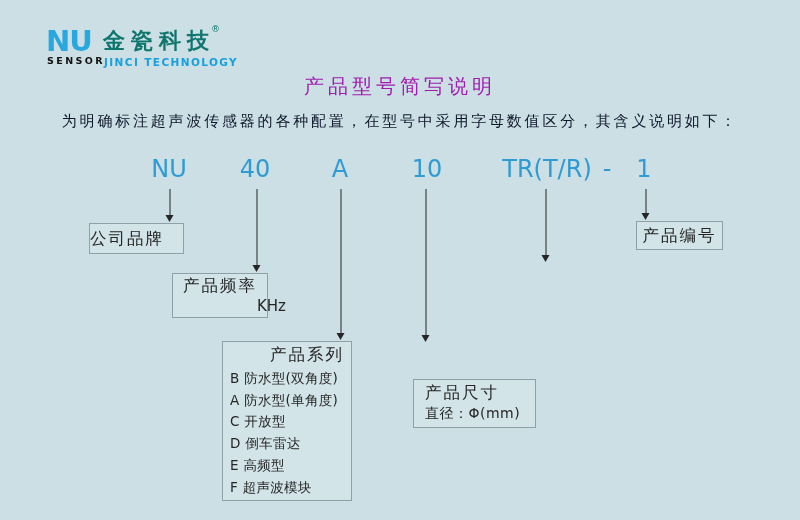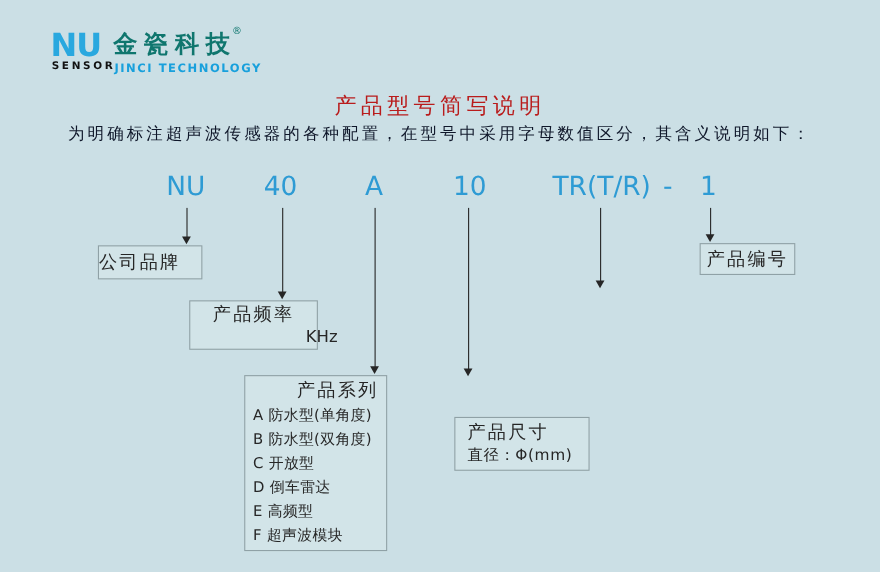--- a/index.html
+++ b/index.html
@@ -32,23 +32,23 @@
     font-size:9px;vertical-align:top;position:relative;top:-4px;left:-4px;
     font-weight:400;
   }
   .logo-en{
     position:absolute;left:58px;top:29px;
     font-size:10.5px;font-weight:700;letter-spacing:1.4px;
     color:#18a0dc;white-space:nowrap;
   }
   
   .title{
-    position:absolute;left:0;top:83px;width:800px;
+    position:absolute;left:0;top:73px;width:800px;
     text-align:center;font-size:20px;font-weight:400;
-    letter-spacing:4px;color:#b91c1c;
+    letter-spacing:4px;color:#a21caf;
   }
   .subtitle{
     position:absolute;left:0;top:112px;width:800px;
     text-align:center;font-size:15px;letter-spacing:2.8px;
     color:#0f172a;
   }
   
   .code-part{
     position:absolute;top:156px;
     transform:translateX(-50%);
@@ -70,21 +70,21 @@
   }
   
   .label-box{
     position:absolute;box-sizing:border-box;
     border:1px solid #8fa1a6;background:#d2e4e8;
     color:#262626;
   }
   .box-title{font-size:16.5px;letter-spacing:2px;line-height:1.2;}
   .box-brand{left:89px;top:223px;width:95px;height:31px;}
   .box-brand .box-title{line-height:29px;}
-  .box-freq{left:172px;top:273px;width:117px;height:45px;text-align:center;padding-top:2px;}
+  .box-freq{left:172px;top:273px;width:96px;height:45px;text-align:center;padding-top:2px;}
   .box-freq .box-unit{font-size:15px;margin-top:1px;transform:translateX(19px);text-align:right;}
   .box-series{left:222px;top:341px;width:130px;height:160px;padding:3px 0 12px 0;}
   .box-series .box-title{text-align:right;padding-right:7px;}
   .box-series ul{list-style:none;margin:3px 0 0 0;padding:0 0 0 7px;}
   .box-series li{font-size:13.5px;line-height:21.8px;white-space:nowrap;letter-spacing:0.3px;}
   .box-size{left:413px;top:343px;width:123px;height:49px;padding:3px 0 0 11px;margin-top:36px;}
   .box-size .box-detail{font-size:14px;margin-top:2px;letter-spacing:0.5px;}
   .box-feature{left:533px;top:263px;width:125px;height:63px;padding:3px 0 0 12px;}
   .box-feature .box-line{font-size:13.5px;line-height:18px;letter-spacing:0.4px;white-space:nowrap;}
   .box-feature .box-title{margin-bottom:3px;}
@@ -144,22 +144,22 @@
   </div>
 
   <div class="label-box box-freq">
     <div class="box-title">产品频率</div>
     <div class="box-unit">KHz</div>
   </div>
 
   <div class="label-box box-series">
     <div class="box-title">产品系列</div>
     <ul>
+      <li>B 防水型(双角度)</li>
       <li>A 防水型(单角度)</li>
-      <li>B 防水型(双角度)</li>
       <li>C 开放型</li>
       <li>D 倒车雷达</li>
       <li>E 高频型</li>
       <li>F 超声波模块</li>
     </ul>
   </div>
 
   <div class="label-box box-size">
     <div class="box-title">产品尺寸</div>
     <div class="box-detail">直径：Φ(mm)</div>

